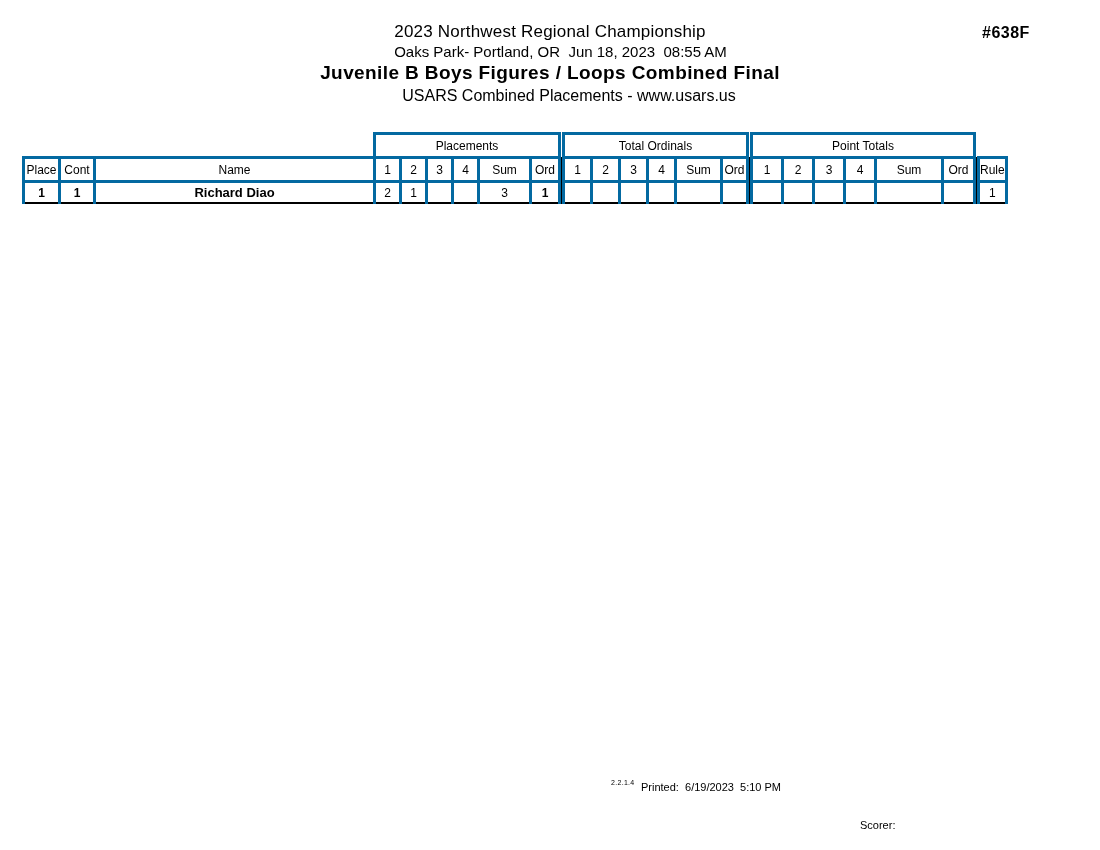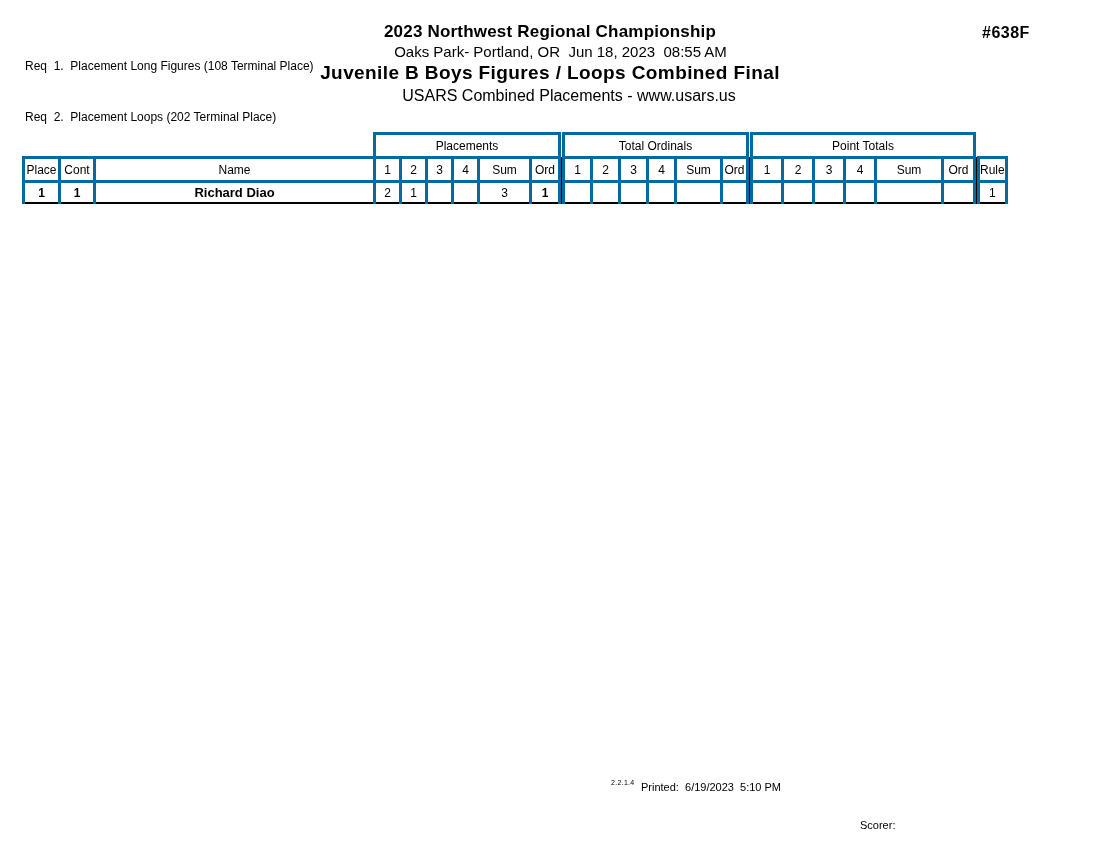--- a/index.html
+++ b/index.html
@@ -11,21 +11,21 @@
     position:relative;
     overflow:hidden;
   }
   .page { position:absolute; left:0; top:0; width:1100px; height:850px; background:#ffffff; }
 
   
   .req-block { position:absolute; left:25px; top:24px; font-size:12px; line-height:17px; white-space:pre; }
 
   
   .title-block { position:absolute; left:0; top:22px; width:1100px; text-align:center; }
-  .t1 { font-size:17px; font-weight:bold; line-height:20px; letter-spacing:0.2px; white-space:pre; }
+  .t1 { font-size:17px; font-weight:normal; line-height:20px; letter-spacing:0.2px; white-space:pre; }
   .t2 { font-size:15px; line-height:19px; white-space:pre;padding-left:21px; }
   .t3 { font-size:19px; font-weight:bold; line-height:24px; letter-spacing:0.4px; white-space:pre; }
   .t4 { font-size:16px; line-height:22px; white-space:pre;margin-left:38px; }
 
   
   .doc-number { position:absolute; left:982px; top:24px; font-size:16px; font-weight:bold; letter-spacing:0.5px; }
 
   
   table.results {
     position:absolute; left:22px; top:132px;
@@ -51,24 +51,20 @@
   
   .footer-version { position:absolute; left:611px; top:779px; font-size:7px; letter-spacing:0.3px; }
   .footer-printed { position:absolute; left:641px; top:781px; font-size:11px; white-space:pre; }
   .footer-scorer  { position:absolute; left:860px; top:781px; font-size:11px;margin-top:38px; }
 </style>
 </head>
 <body>
 
 <div class="page">
 
-  <div class="req-block">
-    <div>Req  1.  Placement Long Figures (108 Terminal Place)</div>
-    <div>Req  2.  Placement Loops (202 Terminal Place)</div>
-  </div>
 
   <div class="title-block">
     <div class="t1">2023 Northwest Regional Championship</div>
     <div class="t2">Oaks Park- Portland, OR  Jun 18, 2023  08:55 AM</div>
     <div class="t3">Juvenile B Boys Figures / Loops Combined Final</div>
     <div class="t4">USARS Combined Placements - www.usars.us</div>
   </div>
 
   <div class="doc-number">#638F</div>
 

